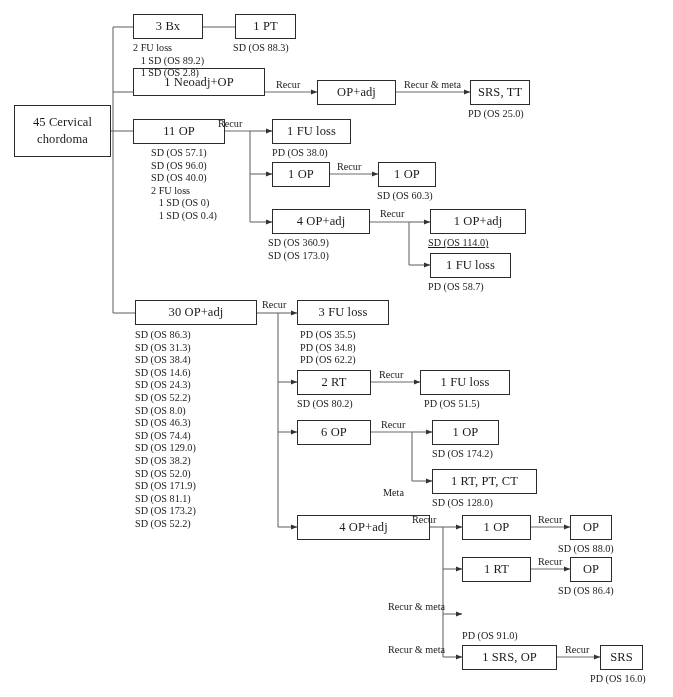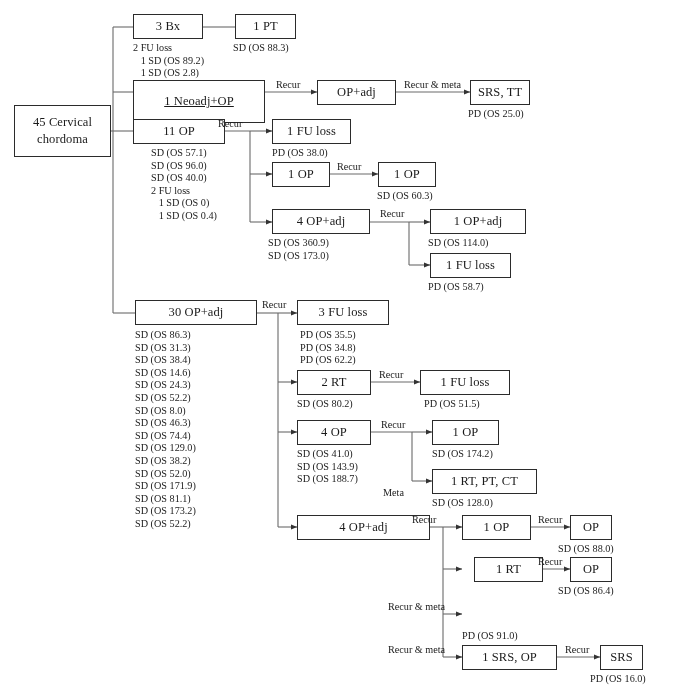--- a/index.html
+++ b/index.html
@@ -113,64 +113,64 @@
     </g>
   </svg>
 
   <div class="node root" style="left:14px;top:105px;width:97px;height:52px;">
     <span>45 Cervical</span>
     <span>chordoma</span>
   </div>
 
   <div class="node" style="left:133px;top:14px;width:70px;height:25px;">3 Bx</div>
   <div class="node" style="left:235px;top:14px;width:61px;height:25px;">1 PT</div>
-  <div class="node" style="left:133px;top:80px;width:132px;height:43px;text-decoration:underline;">1 Neoadj+OP</div>
+  <div class="node" style="left:133px;top:68px;width:132px;height:28px;">1 Neoadj+OP</div>
   <div class="node" style="left:317px;top:80px;width:79px;height:25px;">OP+adj</div>
   <div class="node" style="left:470px;top:80px;width:60px;height:25px;">SRS, TT</div>
 
   <div class="node" style="left:133px;top:119px;width:92px;height:25px;">11 OP</div>
   <div class="node" style="left:272px;top:119px;width:79px;height:25px;">1 FU loss</div>
   <div class="node" style="left:272px;top:162px;width:58px;height:25px;">1 OP</div>
   <div class="node" style="left:378px;top:162px;width:58px;height:25px;">1 OP</div>
   <div class="node" style="left:272px;top:209px;width:98px;height:25px;">4 OP+adj</div>
   <div class="node" style="left:430px;top:209px;width:96px;height:25px;">1 OP+adj</div>
   <div class="node" style="left:430px;top:253px;width:81px;height:25px;">1 FU loss</div>
 
   <div class="node" style="left:135px;top:300px;width:122px;height:25px;">30 OP+adj</div>
   <div class="node" style="left:297px;top:300px;width:92px;height:25px;">3 FU loss</div>
   <div class="node" style="left:297px;top:370px;width:74px;height:25px;">2 RT</div>
   <div class="node" style="left:420px;top:370px;width:90px;height:25px;">1 FU loss</div>
-  <div class="node" style="left:297px;top:420px;width:74px;height:25px;">4 OP</div>
+  <div class="node" style="left:297px;top:420px;width:74px;height:25px;">6 OP</div>
   <div class="node" style="left:432px;top:420px;width:67px;height:25px;">1 OP</div>
   <div class="node" style="left:432px;top:469px;width:105px;height:25px;">1 RT, PT, CT</div>
 
   <div class="node" style="left:297px;top:515px;width:133px;height:25px;">4 OP+adj</div>
   <div class="node" style="left:462px;top:515px;width:69px;height:25px;">1 OP</div>
   <div class="node" style="left:570px;top:515px;width:42px;height:25px;">OP</div>
-  <div class="node" style="left:462px;top:557px;width:69px;height:25px;margin-left:12px;">1 RT</div>
+  <div class="node" style="left:462px;top:557px;width:69px;height:25px;">1 RT</div>
   <div class="node" style="left:570px;top:557px;width:42px;height:25px;">OP</div>
   <div class="node" style="left:462px;top:645px;width:95px;height:25px;">1 SRS, OP</div>
   <div class="node" style="left:600px;top:645px;width:43px;height:25px;">SRS</div>
 
   <div class="note" style="left:133px;top:42px;">2 FU loss
    1 SD (OS 89.2)
    1 SD (OS 2.8)</div>
   <div class="note" style="left:233px;top:42px;">SD (OS 88.3)</div>
   <div class="note" style="left:468px;top:108px;">PD (OS 25.0)</div>
   <div class="note" style="left:133px;top:147px;margin-left:18px;">SD (OS 57.1)
 SD (OS 96.0)
 SD (OS 40.0)
 2 FU loss
    1 SD (OS 0)
    1 SD (OS 0.4)</div>
   <div class="note" style="left:272px;top:147px;">PD (OS 38.0)</div>
   <div class="note" style="left:377px;top:190px;">SD (OS 60.3)</div>
   <div class="note" style="left:268px;top:237px;">SD (OS 360.9)
 SD (OS 173.0)</div>
-  <div class="note" style="left:428px;top:237px;">SD (OS 114.0)</div>
+  <div class="note" style="left:428px;top:237px;text-decoration:underline;">SD (OS 114.0)</div>
   <div class="note" style="left:428px;top:281px;">PD (OS 58.7)</div>
   <div class="note" style="left:135px;top:329px;">SD (OS 86.3)
 SD (OS 31.3)
 SD (OS 38.4)
 SD (OS 14.6)
 SD (OS 24.3)
 SD (OS 52.2)
 SD (OS 8.0)
 SD (OS 46.3)
 SD (OS 74.4)
@@ -179,23 +179,20 @@
 SD (OS 52.0)
 SD (OS 171.9)
 SD (OS 81.1)
 SD (OS 173.2)
 SD (OS 52.2)</div>
   <div class="note" style="left:300px;top:329px;">PD (OS 35.5)
 PD (OS 34.8)
 PD (OS 62.2)</div>
   <div class="note" style="left:297px;top:398px;">SD (OS 80.2)</div>
   <div class="note" style="left:424px;top:398px;">PD (OS 51.5)</div>
-  <div class="note" style="left:297px;top:448px;">SD (OS 41.0)
-SD (OS 143.9)
-SD (OS 188.7)</div>
   <div class="note" style="left:432px;top:448px;">SD (OS 174.2)</div>
   <div class="note" style="left:432px;top:497px;">SD (OS 128.0)</div>
   <div class="note" style="left:558px;top:543px;">SD (OS 88.0)</div>
   <div class="note" style="left:558px;top:585px;">SD (OS 86.4)</div>
   <div class="note" style="left:462px;top:630px;">PD (OS 91.0)</div>
   <div class="note" style="left:590px;top:673px;">PD (OS 16.0)</div>
 
   <div class="elabel" style="left:276px;top:79px;">Recur</div>
   <div class="elabel" style="left:404px;top:79px;">Recur &amp; meta</div>
   <div class="elabel" style="left:218px;top:118px;">Recur</div>

